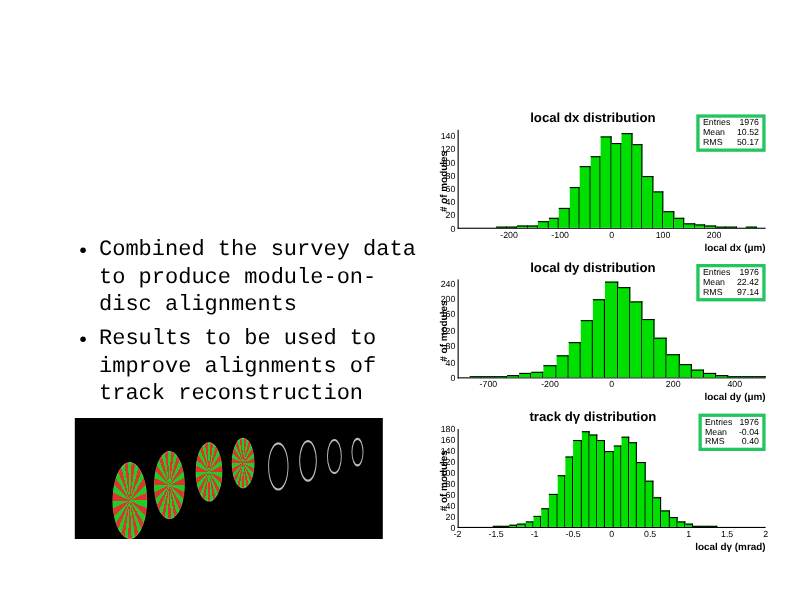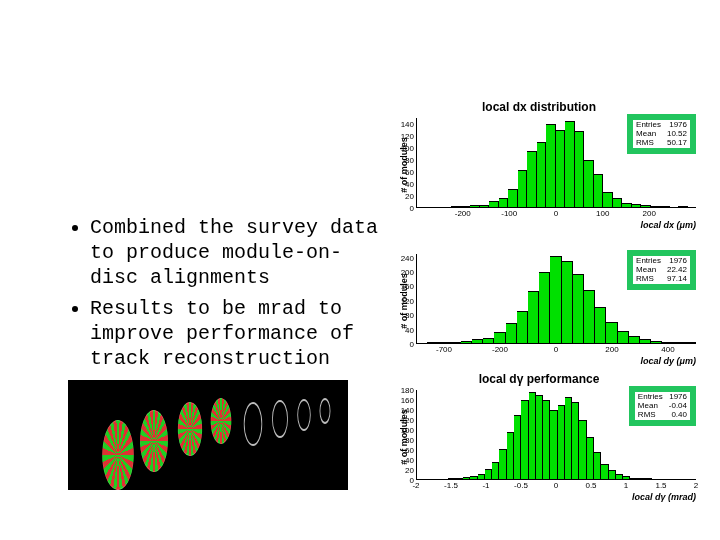--- a/index.html
+++ b/index.html
@@ -89,23 +89,23 @@
     position: absolute;
     top: 0;
     width: 100%;
     text-align: center;
     font-family: Arial, sans-serif;
     font-size: 12px;
     font-weight: bold;
   }
   .stats {
     position: absolute;
-    top: 14px;
+    top: 4px;
     right: 8px;
-    border: 6px solid #22c55e;
+    border: 3px solid #22c55e;
     background: #fff;
     font-family: Arial, sans-serif;
     font-size: 8px;
     line-height: 1.15;
     z-index: 3;
   }
   .stats table { border-collapse: collapse; }
   .stats td { padding: 0 3px; }
   .plot-area {
     position: absolute;
@@ -126,21 +126,20 @@
     font-size: 9px;
     font-weight: bold;
   }
   .xlabel {
     position: absolute;
     right: 8px;
     bottom: 0;
     font-family: Arial, sans-serif;
     font-size: 9px;
     font-weight: bold;
-    font-style: italic;
   }
   .xticks {
     position: absolute;
     left: 42px;
     right: 8px;
     bottom: 10px;
     height: 11px;
     font-family: Arial, sans-serif;
     font-size: 8px;
   }
@@ -182,21 +181,21 @@
 <body>
 
 <div class="slide">
 
   <div class="title">
     <br>
   </div>
 
   <ul class="bullets">
     <li>Combined the survey data to produce module-on-disc alignments</li>
-    <li>Results to be mrad to improve performance of track reconstruction</li>
+    <li>Results to be used to improve alignments of track reconstruction</li>
   </ul>
 
   <div class="detector-box">
     <div class="detector-disc disc-a"></div>
     <div class="detector-disc disc-b"></div>
     <div class="detector-disc disc-c"></div>
     <div class="detector-disc disc-d"></div>
     <div class="detector-ring ring-e"></div>
     <div class="detector-ring ring-f"></div>
     <div class="detector-ring ring-g"></div>
@@ -272,20 +271,21 @@
           <span style="bottom: 13.3%;">20</span>
           <span style="bottom: 26.7%;">40</span>
           <span style="bottom: 40%;">60</span>
           <span style="bottom: 53.3%;">80</span>
           <span style="bottom: 66.7%;">100</span>
           <span style="bottom: 80%;">120</span>
           <span style="bottom: 93.3%;">140</span>
         </div>
       </div>
       <div class="chart">
+        <div class="chart-title">local dy distribution</div>
         <div class="stats">
           <table>
             <tbody>
               <tr>
                 <td>Entries</td>
                 <td style="text-align:right">1976</td>
               </tr>
               <tr>
                 <td>Mean</td>
                 <td style="text-align:right">22.42</td>
@@ -339,21 +339,21 @@
           <span style="bottom: 0%;">0</span>
           <span style="bottom: 16%;">40</span>
           <span style="bottom: 32%;">80</span>
           <span style="bottom: 48%;">120</span>
           <span style="bottom: 64%;">160</span>
           <span style="bottom: 80%;">200</span>
           <span style="bottom: 96%;">240</span>
         </div>
       </div>
       <div class="chart">
-        <div class="chart-title">local dγ performance</div>
+        <div class="chart-title">track dγ distribution</div>
         <div class="stats">
           <table>
             <tbody>
               <tr>
                 <td>Entries</td>
                 <td style="text-align:right">1976</td>
               </tr>
               <tr>
                 <td>Mean</td>
                 <td style="text-align:right">-0.04</td>

